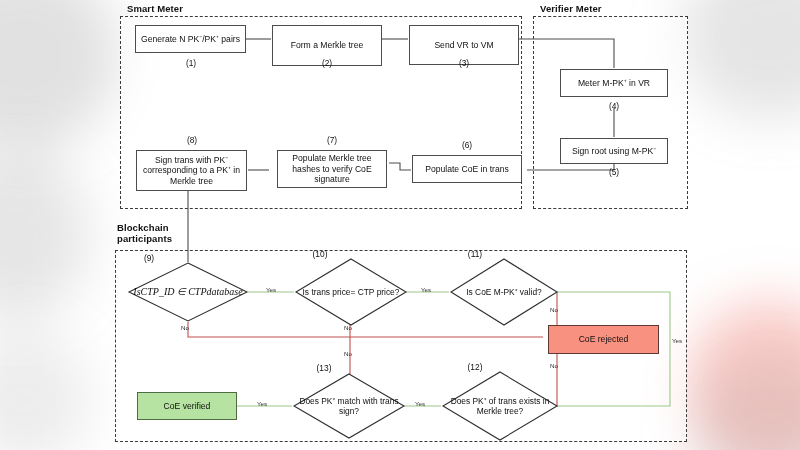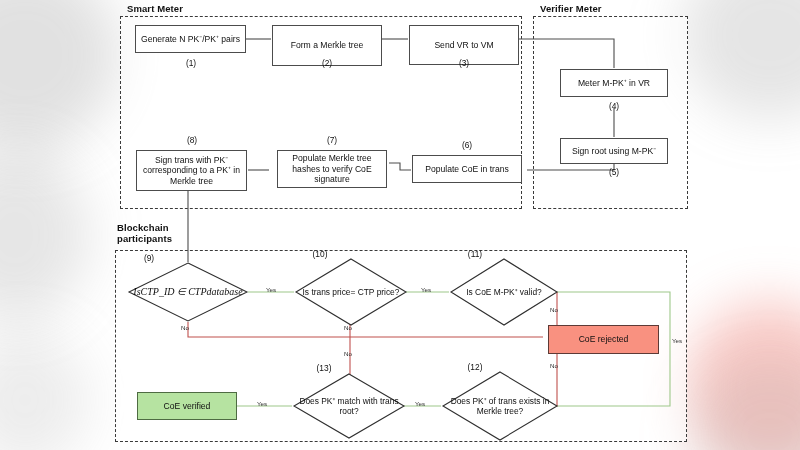--- a/index.html
+++ b/index.html
@@ -274,21 +274,21 @@
       <polygon points="58,1 115,35 58,69 1,35" fill="#ffffff" stroke="#2f2f2f" stroke-width="1.1"></polygon>
     </svg>
     <div class="diamond-text">Does PK⁺ of trans exists in Merkle tree?</div>
   </div>
   <div class="step-num" style="left:452px; top:362px; width:46px;">(12)</div>
 
   <div class="diamond-wrap" style="left:293px; top:373px; width:112px; height:66px;">
     <svg width="112" height="66" viewBox="0 0 112 66">
       <polygon points="56,1 111,33 56,65 1,33" fill="#ffffff" stroke="#2f2f2f" stroke-width="1.1"></polygon>
     </svg>
-    <div class="diamond-text">Does PK⁺ match with trans root?</div>
+    <div class="diamond-text">Does PK⁺ match with trans sign?</div>
   </div>
   <div class="step-num" style="left:301px; top:363px; width:46px;">(13)</div>
 
   <div class="node filled-red" style="left:548px; top:325px; width:111px; height:29px;">CoE rejected</div>
 
   <div class="node filled-green" style="left:137px; top:392px; width:100px; height:28px;">CoE verified</div>
 
   <div class="edge-label" style="left:266px; top:286px;">Yes</div>
   <div class="edge-label" style="left:421px; top:286px;">Yes</div>
   <div class="edge-label" style="left:181px; top:324px;">No</div>

